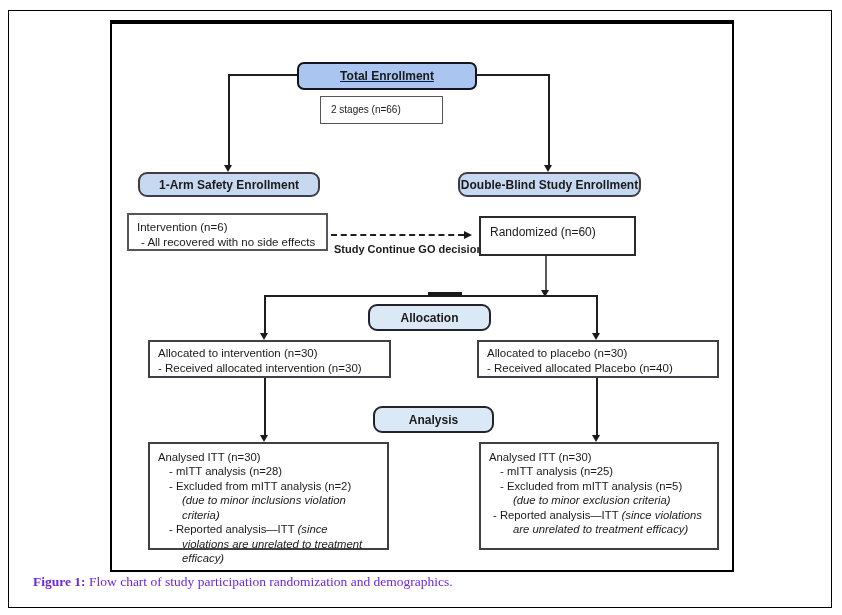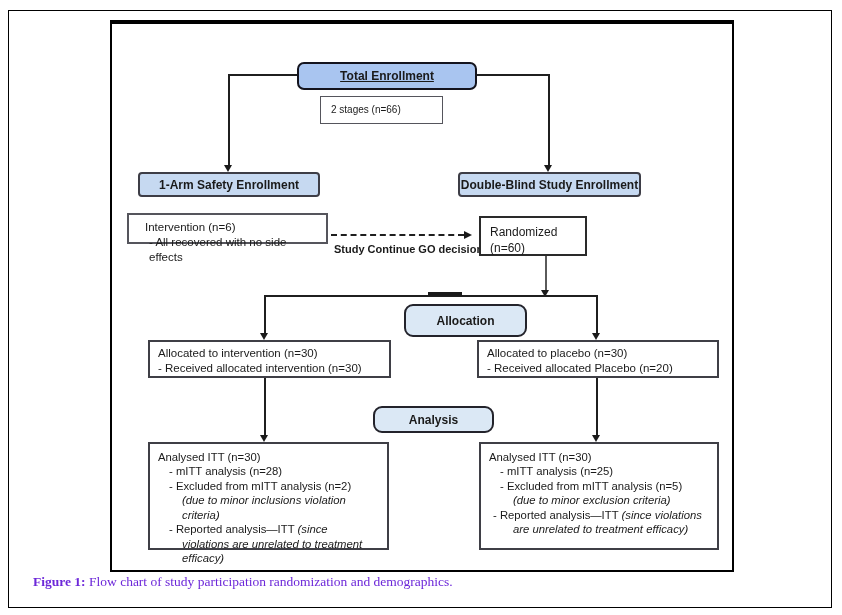--- a/index.html
+++ b/index.html
@@ -5,21 +5,21 @@
   html,body{margin:0;padding:0;background:#fff;}
   #stage{
     position:relative;width:842px;height:615px;background:#fff;overflow:hidden;
     font-family:"Liberation Sans", sans-serif;color:#1a1a1a;
   }
   .outer-border{position:absolute;left:8px;top:10px;width:822px;height:596px;border:1.5px solid #000;}
   .inner-frame{position:absolute;left:110px;top:20px;width:620px;height:546px;border:2px solid #000;border-top-width:4px;background:#fff;}
   .node{position:absolute;box-sizing:border-box;display:flex;align-items:center;justify-content:center;text-align:center;}
   .pill{border:2px solid #14141e;border-radius:7px;font-weight:bold;font-size:12px;}
   .pill-primary{background:#a9c5f0;}
-  .pill-secondary{background:#c6d9f1;border-color:#3d3d46;border-radius:4px;}
+  .pill-secondary{background:#c6d9f1;border-color:#3d3d46;border-radius:9px;}
   .pill-stage{background:#dbe8f5;border-color:#23232b;border-radius:9px;}
   .wbox{background:#fff;border:2px solid #55555c;align-items:flex-start;justify-content:flex-start;text-align:left;flex-direction:column;font-size:11.5px;line-height:1.32;}
   .wbox .l2-indent{padding-left:4px;}
   .h-line,.v-line{position:absolute;background:#1f1f1f;}
   .gray{background:#5a5a5a;}
   .arrow-down{position:absolute;width:0;height:0;border-left:4.5px solid transparent;border-right:4.5px solid transparent;border-top:7px solid #1a1a1a;}
   .arrow-right{position:absolute;width:0;height:0;border-top:4.5px solid transparent;border-bottom:4.5px solid transparent;border-left:8px solid #1a1a1a;}
   .dashed-line{position:absolute;border-top:2px dashed #1f1f1f;height:0;}
   .go-label{position:absolute;font-weight:bold;font-size:11px;white-space:nowrap;}
   .analysis-box{padding:6px 14px 4px 8px;font-size:11.3px;line-height:1.28;}
@@ -72,41 +72,41 @@
   </div>
 
   <div class="node pill pill-secondary" style="left:138px;top:172px;width:182px;height:25px;">
     <span>1-Arm Safety Enrollment</span>
   </div>
 
   <div class="node pill pill-secondary" style="left:458px;top:172px;width:183px;height:25px;">
     <span>Double-Blind Study Enrollment</span>
   </div>
 
-  <div class="node wbox" style="left:127px;top:213px;width:201px;height:31px;padding:5px 6px 0 16px;">
+  <div class="node wbox" style="left:127px;top:213px;width:201px;height:38px;padding:5px 6px 0 8px;">
     <div>Intervention (n=6)</div>
     <div class="l2-indent">- All recovered with no side effects</div>
   </div>
 
-  <div class="node wbox" style="left:479px;top:216px;width:108px;height:40px;padding:7px 4px 0 9px;border-width:2px;border-color:#2a2a2a;font-size:12px;">
+  <div class="node wbox" style="left:479px;top:216px;width:157px;height:40px;padding:7px 4px 0 9px;border-width:2px;border-color:#2a2a2a;font-size:12px;">
     <div>Randomized (n=60)</div>
   </div>
 
-  <div class="node pill pill-stage" style="left:368px;top:304px;width:123px;height:33px;margin-left:36px;">
+  <div class="node pill pill-stage" style="left:368px;top:304px;width:123px;height:27px;">
     <span>Allocation</span>
   </div>
 
   <div class="node wbox" style="left:148px;top:340px;width:243px;height:38px;padding:4px 15px 0 8px;border-color:#3f3f46;">
     <div>Allocated to intervention (n=30)</div>
     <div>- Received allocated intervention (n=30)</div>
   </div>
 
   <div class="node wbox" style="left:477px;top:340px;width:242px;height:38px;padding:4px 4px 0 8px;border-color:#3f3f46;">
     <div>Allocated to placebo (n=30)</div>
-    <div>- Received allocated Placebo (n=20)</div>
+    <div>- Received allocated Placebo (n=40)</div>
   </div>
 
   <div class="node pill pill-stage" style="left:373px;top:406px;width:121px;height:27px;">
     <span>Analysis</span>
   </div>
 
   <div class="node wbox analysis-box" style="left:148px;top:442px;width:241px;height:108px;border-color:#3f3f46;">
     <div class="hdr">Analysed ITT  (n=30)</div>
     <div>
         <div class="item"><span>- mITT analysis (n=28)</span></div>

